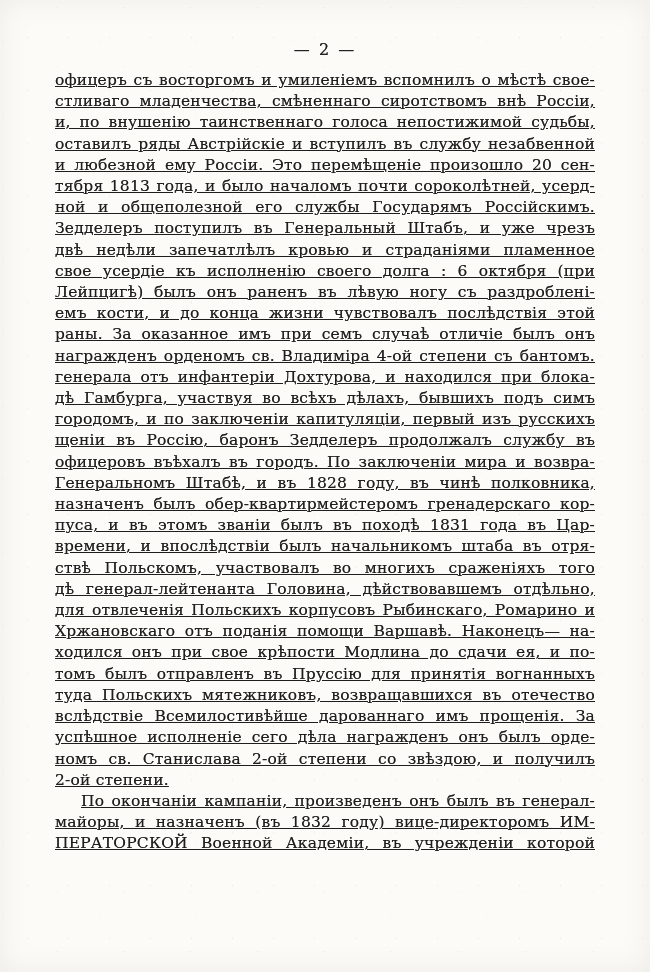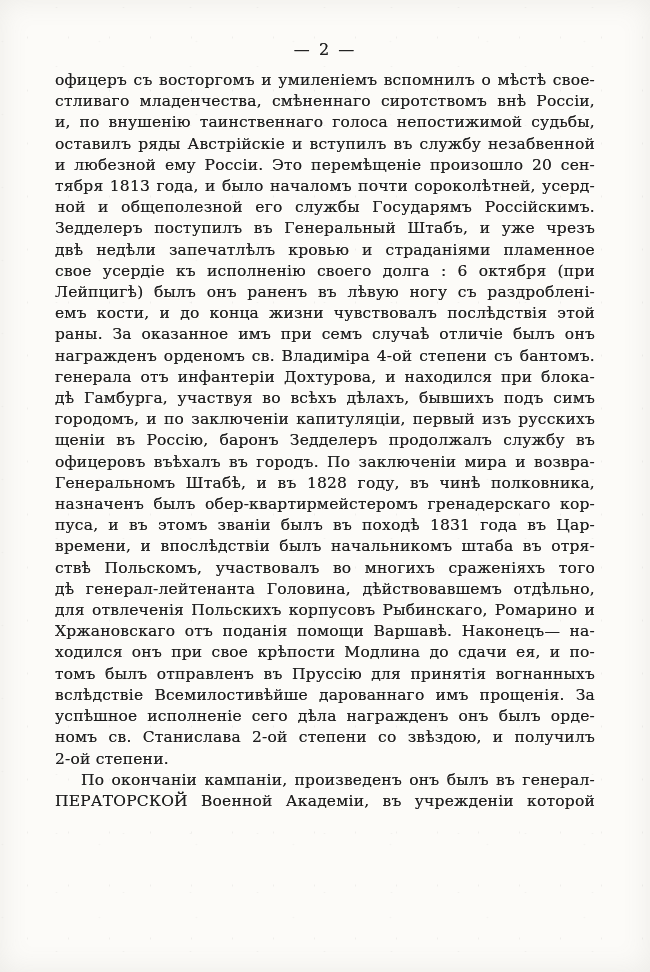--- a/index.html
+++ b/index.html
@@ -41,20 +41,21 @@
     left: 55px;
     width: 540px;
     font-size: 15.5px;
     line-height: 21.2px;
     text-shadow: 0 0 0.4px rgba(25,25,25,0.65);
   }
   .line {
     text-align: justify;
     text-align-last: justify;
     letter-spacing: 0.2px;
+    text-decoration: underline;
   }
   .line.no-justify {
     text-align: center;
     text-align-last: left;
   }
   .line.indent {
     text-indent: 26px;
   }
 </style>
 </head>
@@ -85,20 +86,22 @@
       <div class="line">Генеральномъ Штабѣ, и въ 1828 году, въ чинѣ полковника,</div>
       <div class="line">назначенъ былъ обер-квартирмейстеромъ гренадерскаго кор-</div>
       <div class="line">пуса, и въ этомъ званіи былъ въ походѣ 1831 года въ Цар-</div>
       <div class="line">времени, и впослѣдствіи былъ начальникомъ штаба въ отря-</div>
       <div class="line">ствѣ Польскомъ, участвовалъ во многихъ сраженіяхъ того</div>
       <div class="line">дѣ генерал-лейтенанта Головина, дѣйствовавшемъ отдѣльно,</div>
       <div class="line">для отвлеченія Польскихъ корпусовъ Рыбинскаго, Ромарино и</div>
       <div class="line">Хржановскаго отъ поданія помощи Варшавѣ. Наконецъ— на-</div>
       <div class="line">ходился онъ при свое крѣпости Модлина до сдачи ея, и по-</div>
       <div class="line">томъ былъ отправленъ въ Пруссію для принятія вогнанныхъ</div>
+      <div class="line">туда Польскихъ мятежниковъ, возвращавшихся въ отечество</div>
       <div class="line">вслѣдствіе Всемилостивѣйше дарованнаго имъ прощенія. За</div>
       <div class="line">успѣшное исполненіе сего дѣла награжденъ онъ былъ орде-</div>
       <div class="line">номъ св. Станислава 2-ой степени со звѣздою, и получилъ</div>
       <div class="line no-justify">2-ой степени.</div>
       <div class="line indent">По окончаніи кампаніи, произведенъ онъ былъ въ генерал-</div>
+      <div class="line">майоры, и назначенъ (въ 1832 году) вице-директоромъ ИМ-</div>
       <div class="line">ПЕРАТОРСКОЙ Военной Академіи, въ учрежденіи которой</div>
     </div>
 </div>
 
 </body></html>

